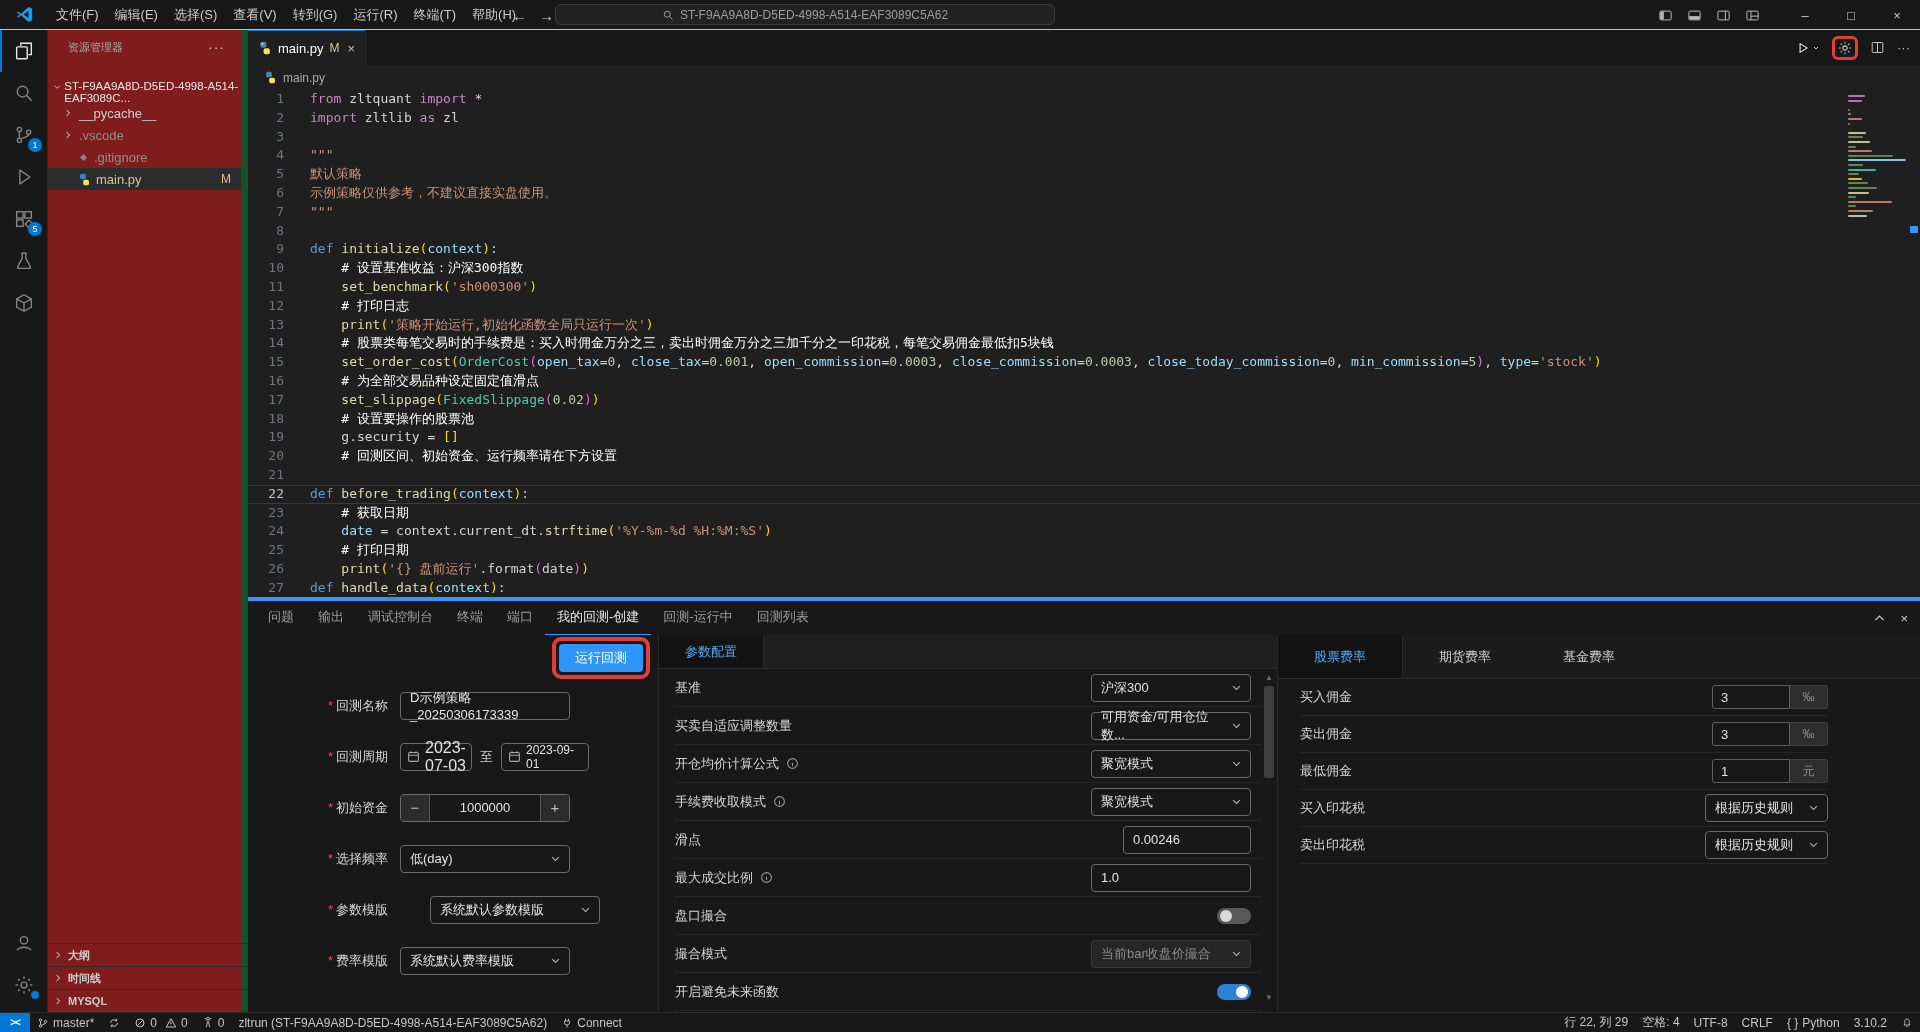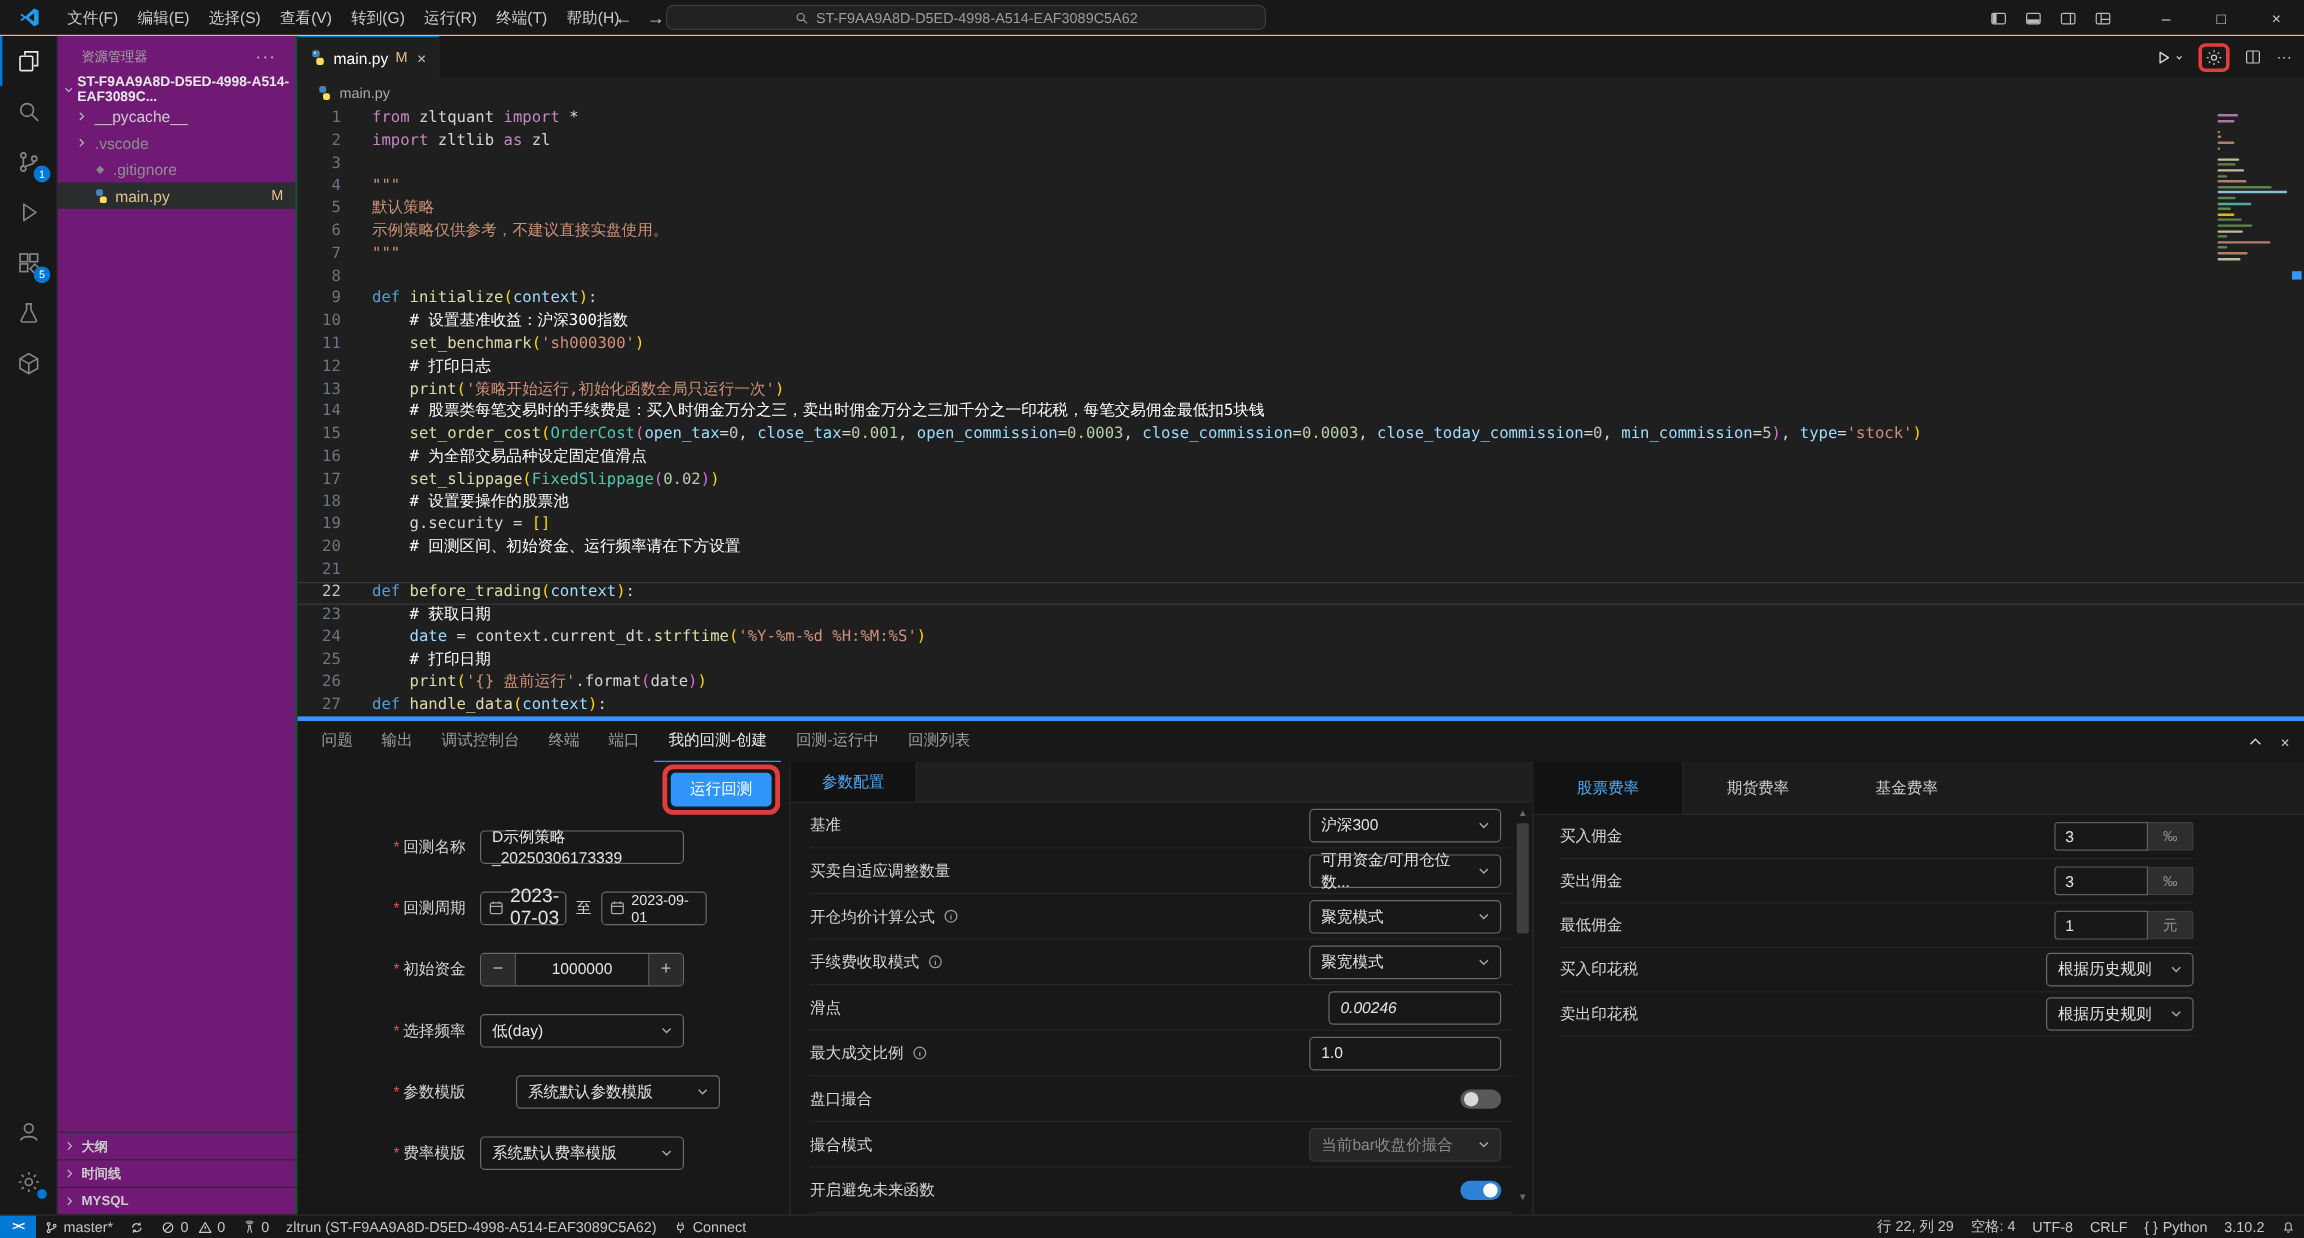--- a/index.html
+++ b/index.html
@@ -16,24 +16,24 @@
   .win-controls{position:absolute;right:0;top:0;height:30px;display:flex;}
   .win-btn{width:46px;height:30px;display:flex;align-items:center;justify-content:center;color:#cccccc;font-size:13px;}
   
   .activitybar{position:absolute;left:0;top:30px;width:48px;height:982px;background:#181818;border-right:1px solid #2b2b2b;box-sizing:border-box;}
   .act-icon{position:relative;width:48px;height:42px;display:flex;align-items:center;justify-content:center;color:#868686;}
   .act-icon.active{color:#e7e7e7;box-shadow:inset 2px 0 0 #0078d4;}
   .badge{position:absolute;right:6px;bottom:4px;min-width:14px;height:14px;border-radius:8px;background:#0078d4;color:#fff;font-size:9px;display:flex;align-items:center;justify-content:center;padding:0 2px;box-sizing:border-box;}
   .dot-badge{position:absolute;right:9px;bottom:7px;width:8px;height:8px;border-radius:50%;background:#0078d4;}
   .act-bottom{position:absolute;left:0;bottom:6px;width:48px;}
   
-  .sidebar{position:absolute;left:48px;top:30px;width:200px;height:982px;background:#701a75;border-right:2px solid #14532d;box-sizing:border-box;}
+  .sidebar{position:absolute;left:48px;top:30px;width:200px;height:982px;background:#7f1d1d;border-right:7px solid #14532d;box-sizing:border-box;}
   .sb-header{height:34px;display:flex;align-items:center;padding:0 16px 0 20px;font-size:11px;color:#a8a8a8;}
   .sb-header .more{margin-left:auto;color:#cccccc;font-size:14px;letter-spacing:1px;}
-  .root-row{height:22px;display:flex;align-items:center;padding-left:4px;font-weight:bold;font-size:11.5px;color:#e7e7e7;gap:2px;}
+  .root-row{height:22px;display:flex;padding-left:4px;font-weight:normal;font-size:11.5px;color:#e7e7e7;gap:2px;margin-top:16px;}
   .tree-row{height:22px;display:flex;align-items:center;font-size:13px;color:#cccccc;position:relative;}
   .tree-row.sel{background:#2a2d2e;}
   .tree-row .mod{position:absolute;right:10px;color:#e2c08d;font-size:12px;}
   .sb-sections{position:absolute;left:0;bottom:0;width:200px;}
   .sb-sec{height:22px;border-top:1px solid #2b2b2b;display:flex;align-items:center;gap:4px;padding-left:4px;font-size:11px;font-weight:bold;color:#cccccc;}
   
   .editor{position:absolute;left:248px;top:30px;width:1672px;height:567px;background:#1f1f1f;}
   .tabbar{height:35px;background:#181818;display:flex;align-items:stretch;position:relative;}
   .tab{display:flex;align-items:center;gap:6px;padding:0 10px;background:#1f1f1f;border-top:1px solid #0078d4;border-right:1px solid #252525;font-size:13px;color:#ffffff;}
   .tab .mod{color:#e2c08d;font-size:12px;}
@@ -611,21 +611,21 @@
                     </svg>
                   </span>
                 </div>
               </div>
             </div>
             <div class="param-row">
               <div class="param-label">
                 <span>滑点</span>
               </div>
               <div class="param-ctl">
-                <div class="ctl" style="width: 144px; font-style: italic;">
+                <div class="ctl" style="width: 128px;">
                   <span>0.00246</span>
                 </div>
               </div>
             </div>
             <div class="param-row">
               <div class="param-label">
                 <span>最大成交比例</span>
                 <span>
                   <svg width="13" height="13" viewBox="0 0 16 16" fill="none" stroke="#9a9a9a" stroke-width="1.3">
                     <circle cx="8" cy="8" r="6"></circle>

